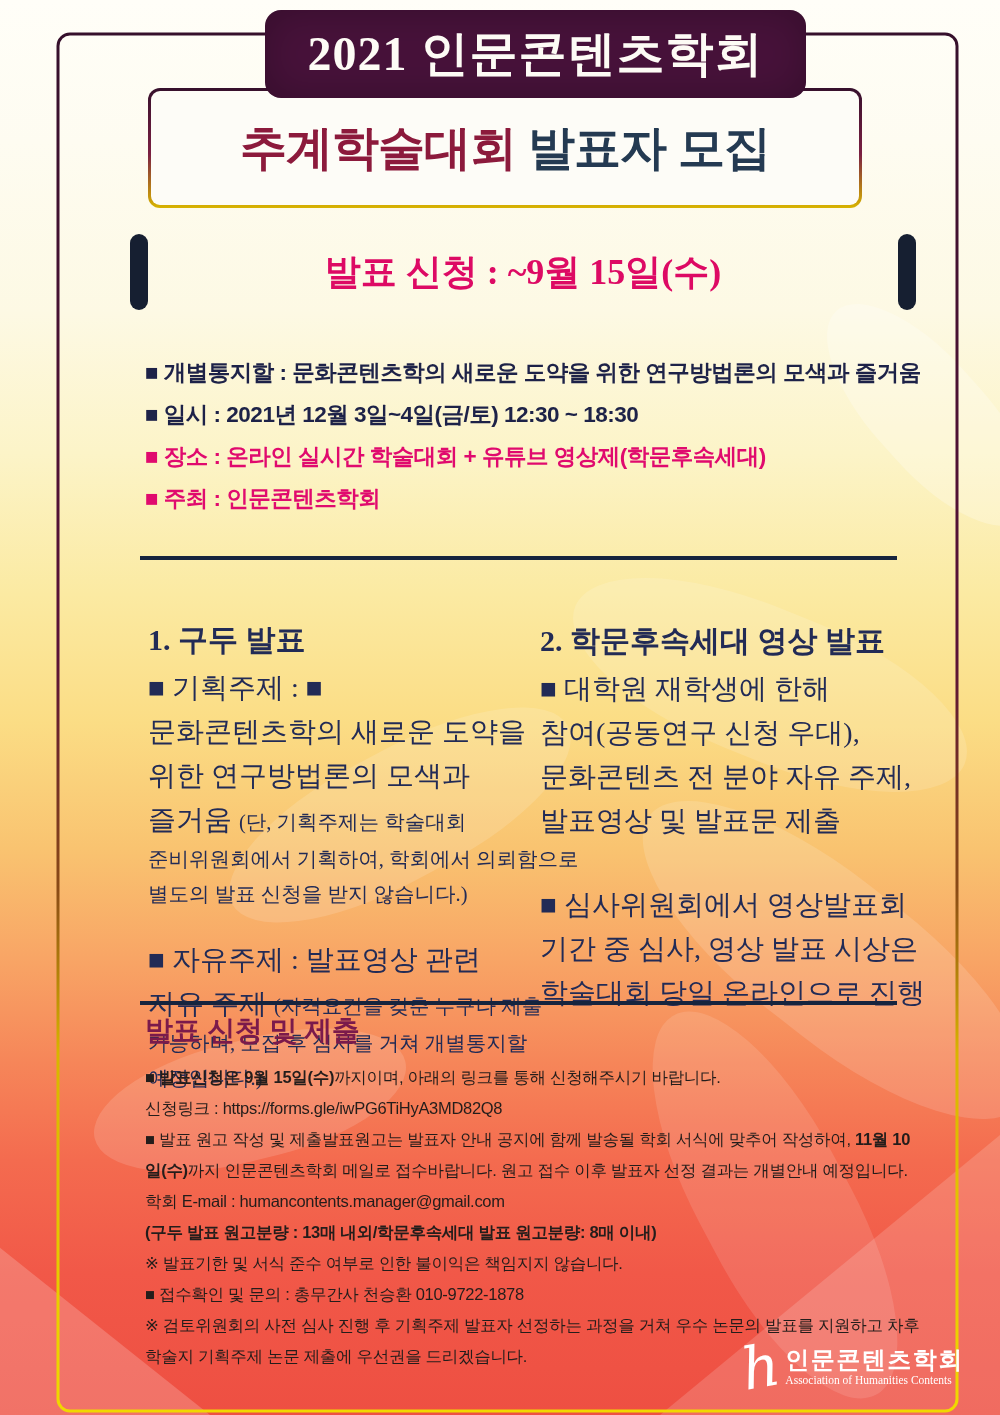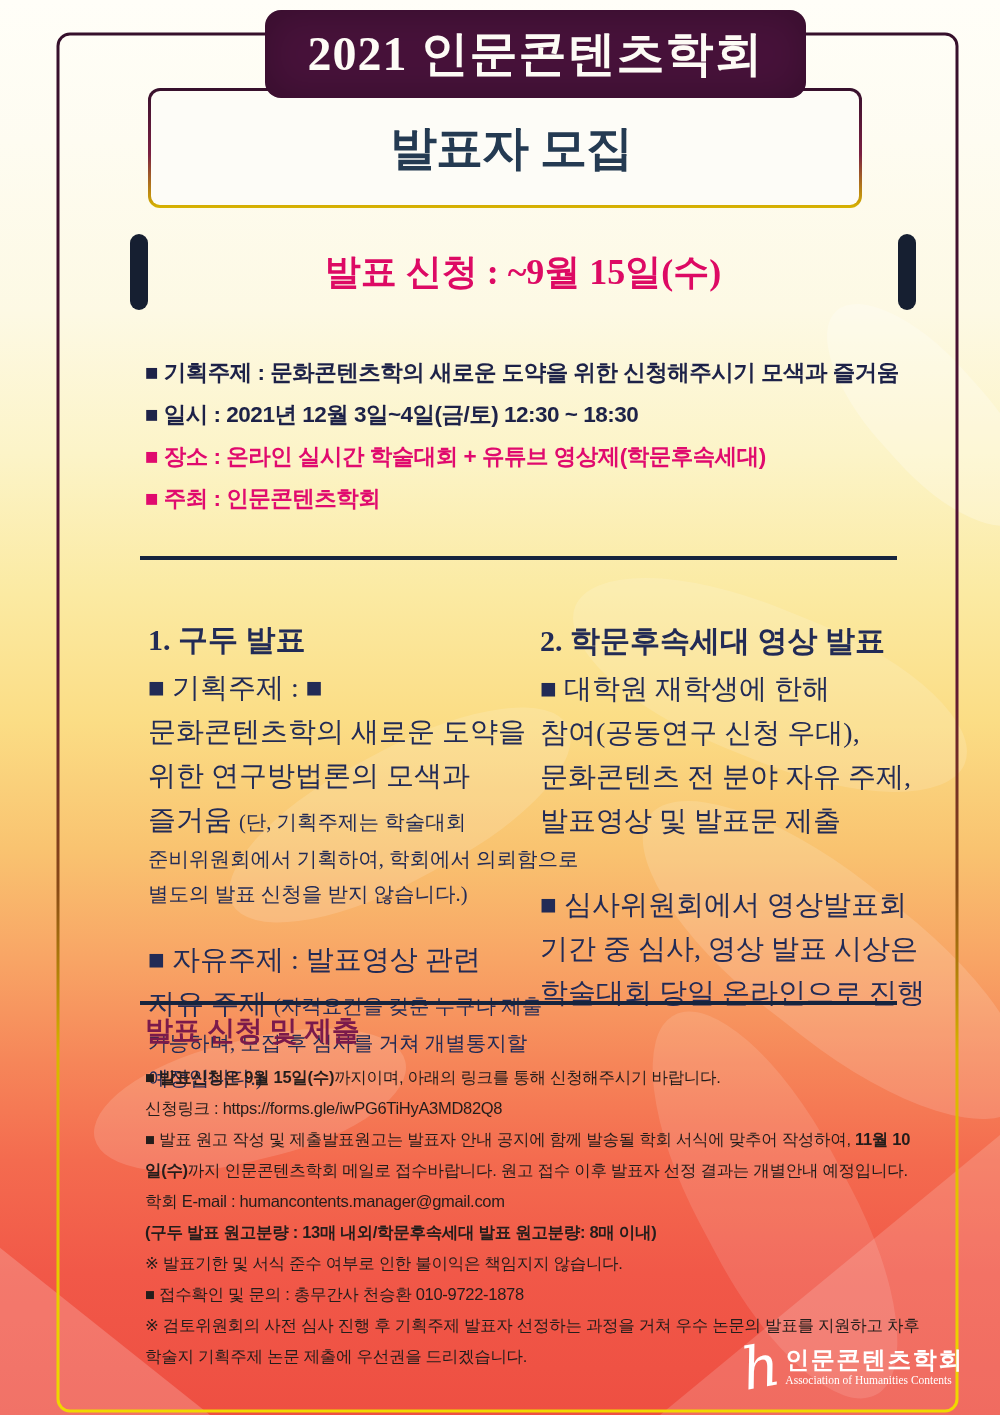--- a/index.html
+++ b/index.html
@@ -115,30 +115,30 @@
         <stop offset="1" stop-color="#f0d800"></stop>
       </linearGradient>
     </defs>
     <rect x="58" y="34" width="899" height="1377" rx="12" fill="none" stroke="url(#fg)" stroke-width="3"></rect>
   </svg>
 
   <div class="badge">
     <span>2021 인문콘텐츠학회</span>
   </div>
 
-  <div class="titlebox"><span class="t-rest"> 발표자 모집</span></div>
+  <div class="titlebox"><span class="t-accent">추계학술대회</span><span class="t-rest"> 발표자 모집</span></div>
 
   <div class="deadline-row">
     <span class="dbar"></span>
     <span class="dtext">발표 신청 : ~9월 15일(수)</span>
     <span class="dbar"></span>
   </div>
 
   <div class="info-list">
-    <div class="info navy">■ 기획주제 : 문화콘텐츠학의 새로운 도약을 위한 신청해주시기 모색과 즐거움</div>
+    <div class="info navy">■ 개별통지할 : 문화콘텐츠학의 새로운 도약을 위한 연구방법론의 모색과 즐거움</div>
     <div class="info navy">■ 일시 : 2021년 12월 3일~4일(금/토) 12:30 ~ 18:30</div>
     <div class="info magenta">■ 장소 : 온라인 실시간 학술대회 + 유튜브 영상제(학문후속세대)</div>
     <div class="info magenta">■ 주최 : 인문콘텐츠학회</div>
   </div>
 
   <div class="divider d1"></div>
 
   <div class="columns">
     <div class="col-left">
       <div class="col-h">1. 구두 발표</div>

